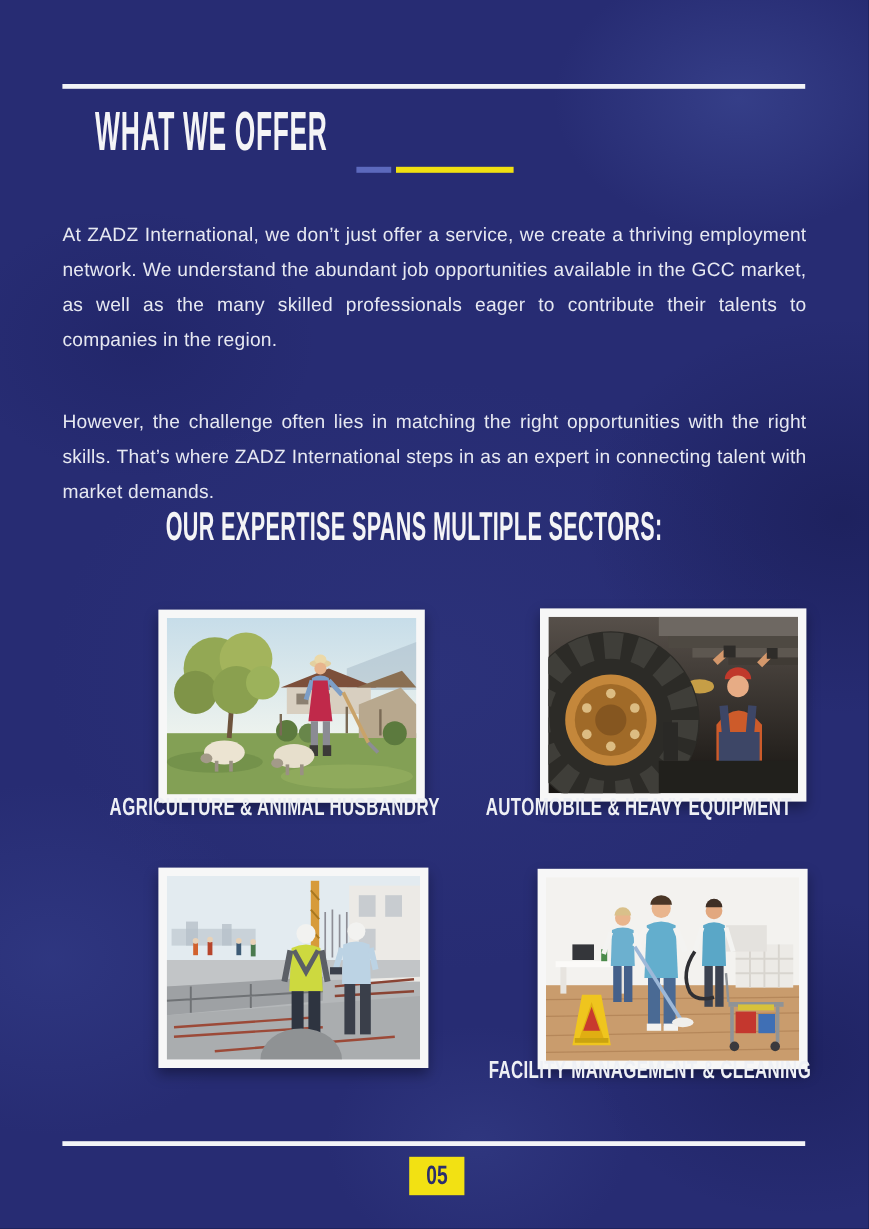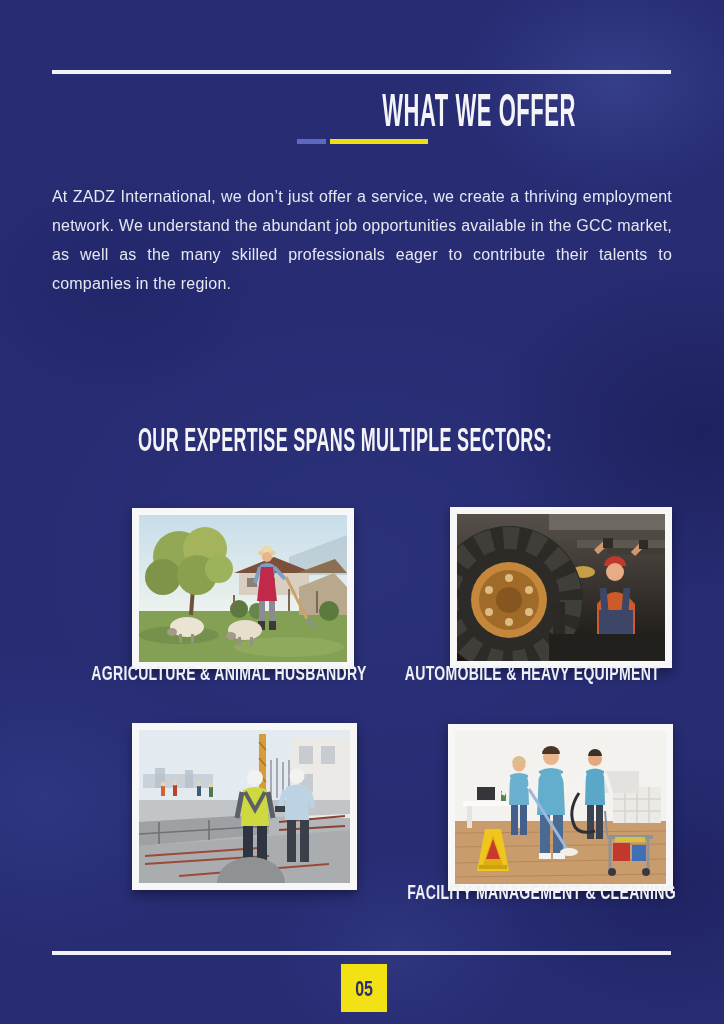--- a/index.html
+++ b/index.html
@@ -13,21 +13,21 @@
       radial-gradient(250px 190px at 92% 86%, rgba(24,27,84,.52),  transparent 70%),
       radial-gradient(210px 160px at 16% 28%, rgba(28,32,96,.45),  transparent 70%),
       radial-gradient(180px 140px at 55% 93%, rgba(70,84,160,.25), transparent 70%),
       radial-gradient(430px 330px at 50% 55%, rgba(60,70,145,.22), transparent 75%);
     font-family:"Liberation Sans", sans-serif;
   }
   .rule{position:absolute;height:4px;background:#f2f3f7;}
   .rule.top{left:52px;top:70px;width:619px;}
   .rule.bottom{left:52px;top:951px;width:619px;}
 
-  .title-wrap{position:absolute;top:88px;left:0;width:655px;text-align:right;}
+  .title-wrap{position:absolute;top:88px;left:0;width:655px;text-align:left;}
   .display{
     display:inline-block;color:#f4f4f6;font-weight:bold;white-space:nowrap;
     font-family:"Liberation Sans", sans-serif;
   }
   .title-wrap .display{font-size:40px;letter-spacing:1px;transform:scale(.55,1.15);}
   .title-underline{position:absolute;top:139px;left:0;width:724px;display:flex;justify-content:center;gap:4px;}
   .title-underline .seg{height:5px;}
   .seg-blue{width:29px;background:#5c69bd;}
   .seg-yellow{width:98px;background:#f0e011;}
 
@@ -52,41 +52,42 @@
   .photo4{left:408px;top:708px;width:225px;height:167px;}
 
   .caption{position:absolute;text-align:left;}
   .caption .display{font-size:19px;letter-spacing:.4px;transform:scale(.74,1.08);color:#eef0f5;}
   .cap-r1{top:663px;}
   .cap-r2{top:882px;}
   .cap-left{left:43px;width:320px;}
   .cap-right{left:360px;width:320px;}
 
   .page-num{
-    position:absolute;left:341px;top:964px;width:46px;height:48px;background:#f2e113;
+    position:absolute;left:341px;top:964px;width:46px;height:32px;background:#f2e113;
     display:flex;align-items:center;justify-content:center;
   }
   .page-num .display{color:#2b2e6d;font-size:20px;transform:scale(.8,1.1);}
 </style>
 </head>
 <body>
 
 <div class="page">
 
   <div class="rule top"></div>
 
   <div class="title-wrap">
     <span class="display">WHAT WE OFFER</span>
   </div>
   <div class="title-underline">
     <span class="seg seg-blue"></span>
     <span class="seg seg-yellow"></span>
   </div>
 
   <p class="para para1">At ZADZ International, we don’t just offer a service, we create a thriving employment network. We understand the abundant job opportunities available in the GCC market, as well as the many skilled professionals eager to contribute their talents to companies in the region.</p>
+  <p class="para para2">However, the challenge often lies in matching the right opportunities with the right skills. That’s where ZADZ International steps in as an expert in connecting talent with market demands.</p>
 
   <div class="section-wrap">
     <span class="display">OUR EXPERTISE SPANS MULTIPLE SECTORS:</span>
   </div>
 
   <figure class="photo photo1" role="img" aria-label="Farmer in a red apron with grazing sheep in an orchard">
     <svg viewBox="0 0 208 147" preserveAspectRatio="none">
       <defs>
         <linearGradient id="sky1" x1="0" y1="0" x2="0" y2="1">
           <stop offset="0" stop-color="#c7dde9"></stop>

